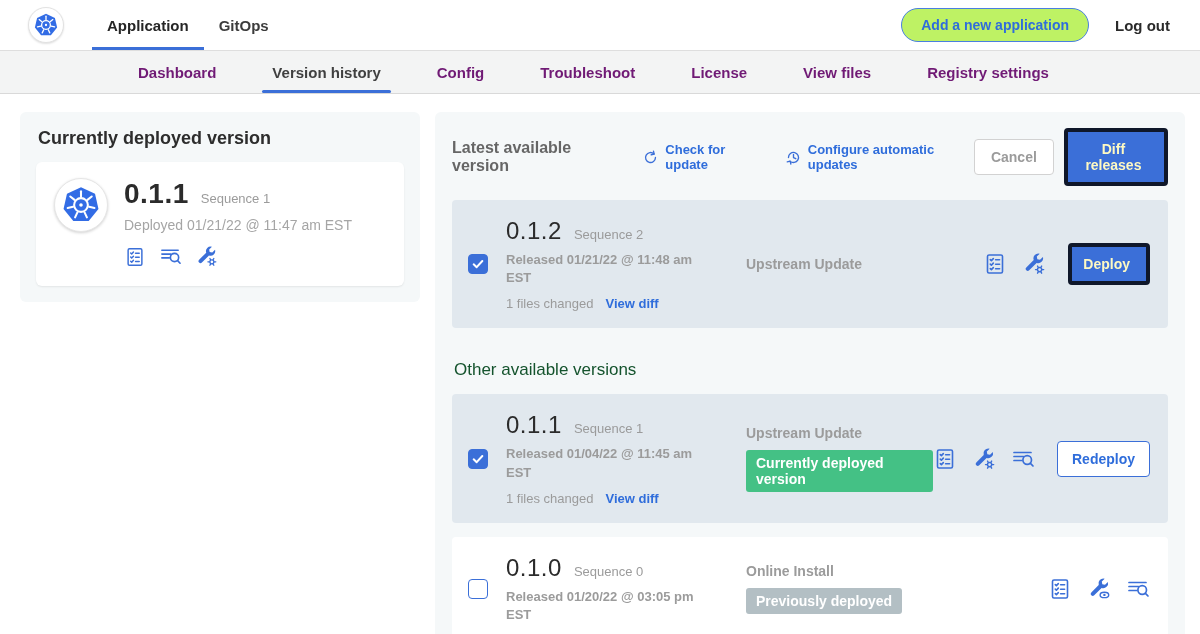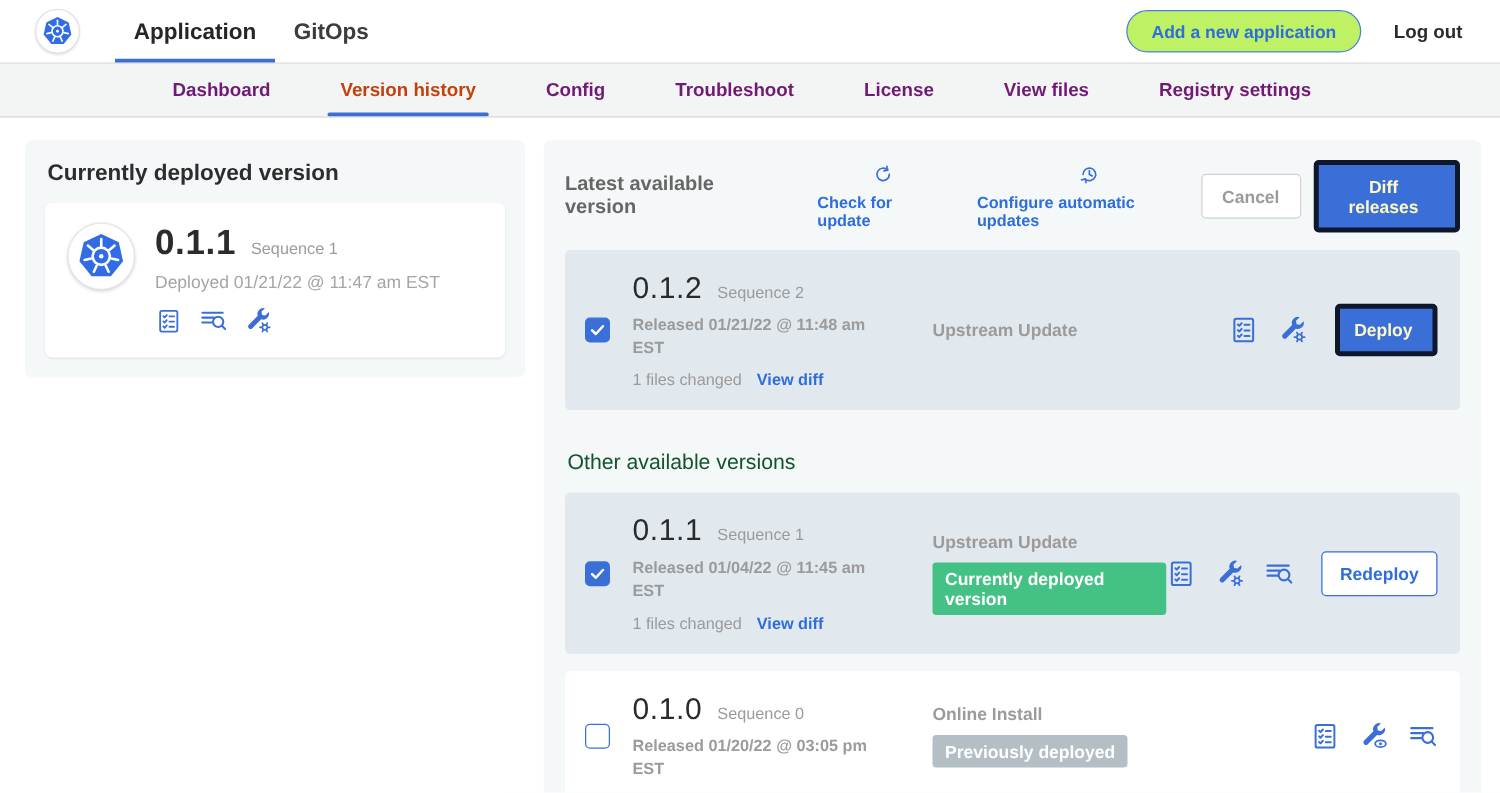--- a/index.html
+++ b/index.html
@@ -7,36 +7,36 @@
     font-family:"Liberation Sans", sans-serif; color:#323232; }
   svg { display:block; }
 
   
   .topnav { height:50px; display:flex; align-items:center; background:#fff; padding:0 30px 0 28px; }
   .logo-avatar { width:36px; height:36px; border-radius:50%; background:#fff;
     border:1px solid #e2e2e2; box-shadow:0 1px 2px rgba(0,0,0,.12);
     display:flex; align-items:center; justify-content:center; }
   .topnav-tabs { display:flex; height:50px; margin-left:28px; }
   .toptab { position:relative; height:50px; display:flex; align-items:center;
-    padding:0 15px; font-size:18px; font-weight:600; color:#3c3c3c; cursor:pointer; }
+    padding:0 15px; font-size:15px; font-weight:600; color:#3c3c3c; cursor:pointer; }
   .toptab.active { font-weight:700; color:#262626; }
   .toptab.active::after { content:""; position:absolute; left:0; right:0; bottom:0;
     height:3px; background:#3b6fd8; }
   .topnav-right { margin-left:auto; display:flex; align-items:center; gap:26px; }
   .pill-btn { background:#bef264; border:1px solid #4a7fe0; color:#2f6ddb; font-weight:700;
     font-size:14px; border-radius:17px; padding:8px 19px; cursor:pointer;
     font-family:"Liberation Sans", sans-serif; }
   .logout { font-size:15px; font-weight:600; color:#2b2b2b; cursor:pointer; }
 
   
   .subnav { height:44px; background:#f3f4f4; border-top:1px solid #dedede;
     border-bottom:1px solid #d9d9d9; display:flex; align-items:stretch; padding-left:110px; }
   .subitem { position:relative; display:flex; align-items:center; padding:0 28px;
     font-size:15px; font-weight:600; color:#701a75; cursor:pointer; }
-  .subitem.active { color:#c2410c; font-weight:700; }
+  .subitem.active { color:#404040; font-weight:700; }
   .subitem.active::after { content:""; position:absolute; left:18px; right:18px; bottom:0;
     height:3px; background:#3b6fd8; border-radius:2px; }
 
   
   .main { display:flex; align-items:flex-start; gap:15px; padding:18px 15px 0 20px; }
 
   .panel { background:#f5f8f9; border-radius:6px; }
   .deployed-panel { width:400px; padding:14px 16px 16px; }
   .deployed-title { font-size:18px; font-weight:700; color:#2d2d2d; margin:2px 0 13px 2px; }
   .deployed-card { background:#fff; border-radius:6px; box-shadow:0 1px 2px rgba(0,0,0,.08);
@@ -50,21 +50,21 @@
   .card-seq, .row-seq { font-size:13px; font-weight:500; color:#9b9b9b; }
   .card-deployed { font-size:14px; color:#a5a5a5; margin-top:7px; }
   .card-icons { display:flex; align-items:center; gap:13px; margin-top:12px; }
   .icon-btn { color:#3b6fd8; cursor:pointer; }
 
   
   .versions-panel { flex:1; padding:16px 17px 16px; min-height:504px; }
   .panel-header { display:flex; align-items:center; }
   .panel-title { font-size:16px; font-weight:700; color:#666; }
   .hlink { display:flex; align-items:center; gap:6px; margin-left:22px;
-    color:#2f6ddb; font-size:13px; font-weight:700; cursor:pointer;flex-direction:column; }
+    color:#2f6ddb; font-size:13px; font-weight:700; cursor:pointer; }
   .header-btns { margin-left:auto; display:flex; align-items:center; gap:10px; }
   .btn { border-radius:4px; font-size:14px; font-weight:700; padding:9px 16px;
     cursor:pointer; font-family:"Liberation Sans", sans-serif; }
   .btn-cancel { background:#fff; border:1px solid #d2d2d2; color:#9b9b9b; }
   .btn-primary { background:#3b6fd8; border:4px solid #0f172a; color:#fef9c3;padding-left:11px; }
   .btn-outline { background:#fff; border:1px solid #3b6fd8; color:#2f6ddb; padding:9px 14px; }
 
   .version-row { display:flex; align-items:center; background:#fff; border-radius:4px;
     padding:17px 16px; margin-top:14px; }
   .version-row.selected { background:#e1e8ee; }

